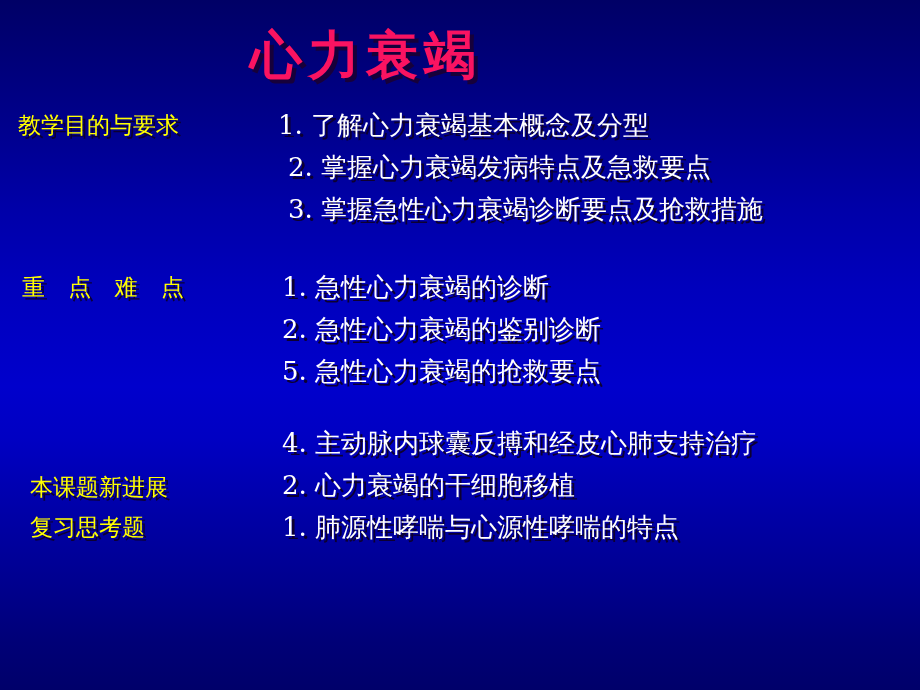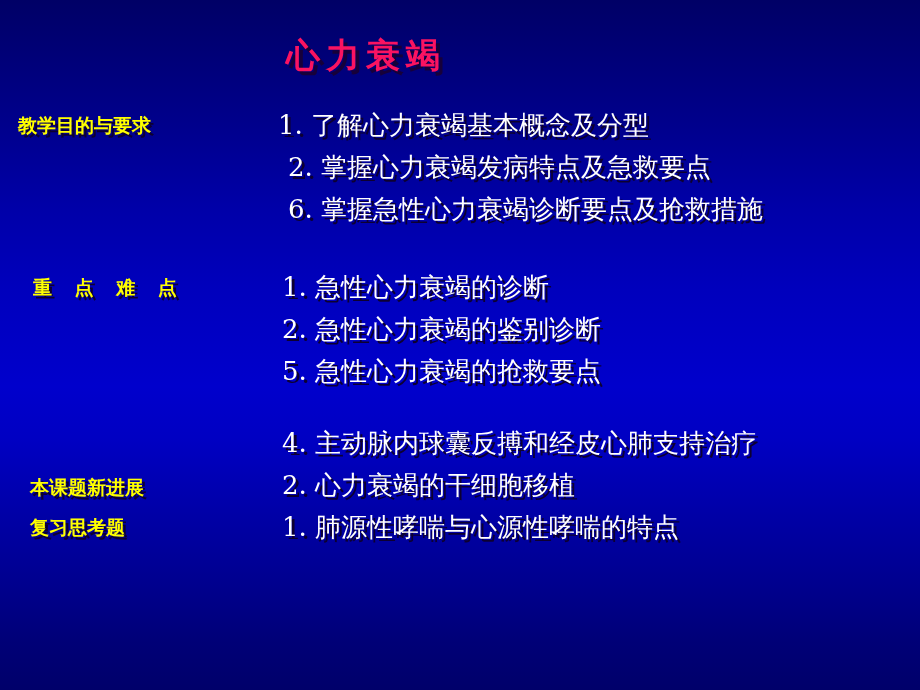--- a/index.html
+++ b/index.html
@@ -30,40 +30,40 @@
   }
 
   
   #title {
     position: absolute;
     left: 0;
     top: 26px;
     width: 732px;
     text-align: center;
     font-family: "DejaVu Sans", sans-serif;
-    font-size: 34px;
+    font-size: 52px;
     font-weight: bold;
     line-height: 58px;
     letter-spacing: 6px;
     color: #fa1361;
     text-shadow: 4px 4px 0 #16003a;
     white-space: nowrap;
   }
 
   
   .section {
     position: absolute;
     left: 0;
     width: 920px;
   }
   .label {
     position: absolute;
     font-family: "DejaVu Sans", sans-serif;
-    font-size: 19px;
-    font-weight: bold;
+    font-size: 23px;
+    font-weight: normal;
     line-height: 34px;
     color: #ffff00;
     text-shadow: 3px 3px 0 #0d0030;
     white-space: nowrap;
   }
   .label.spaced {
     letter-spacing: 8px;
   }
   .lines {
     position: absolute;
@@ -79,21 +79,21 @@
   }
 
   
   #sec-objectives            { top: 104px; }
   #sec-objectives .label     { left: 18px;  top: 4px; }
   #sec-objectives .lines     { left: 278px; top: 0px; }
   #sec-objectives .line.n2   { padding-left: 10px; }
   #sec-objectives .line.n3   { padding-left: 10px; }
 
   #sec-keypoints             { top: 266px; }
-  #sec-keypoints .label      { left: 22px;  top: 4px; margin-left: 11px; }
+  #sec-keypoints .label      { left: 22px;  top: 4px; }
   #sec-keypoints .lines      { left: 282px; top: 0px; }
 
   #sec-advances              { top: 422px; }
   #sec-advances .label       { left: 30px;  top: 4px; margin-top: 44px; }
   #sec-advances .lines       { left: 282px; top: 0px; }
 
   #sec-review                { top: 506px; }
   #sec-review .label         { left: 30px;  top: 4px; }
   #sec-review .lines         { left: 282px; top: 0px; }
 </style>
@@ -102,21 +102,21 @@
 
 <div id="slide">
 
   <div id="title">心力衰竭</div>
 
   <div class="section" id="sec-objectives">
     <div class="label">教学目的与要求</div>
     <div class="lines">
       <div class="line n1">1. 了解心力衰竭基本概念及分型</div>
       <div class="line n2">2. 掌握心力衰竭发病特点及急救要点</div>
-      <div class="line n3">6. 掌握急性心力衰竭诊断要点及抢救措施</div>
+      <div class="line n3">3. 掌握急性心力衰竭诊断要点及抢救措施</div>
     </div>
   </div>
 
   <div class="section" id="sec-keypoints">
     <div class="label spaced">重 点 难 点</div>
     <div class="lines">
       <div class="line n1">1. 急性心力衰竭的诊断</div>
       <div class="line n2">2. 急性心力衰竭的鉴别诊断</div>
       <div class="line n3">5. 急性心力衰竭的抢救要点</div>
     </div>

